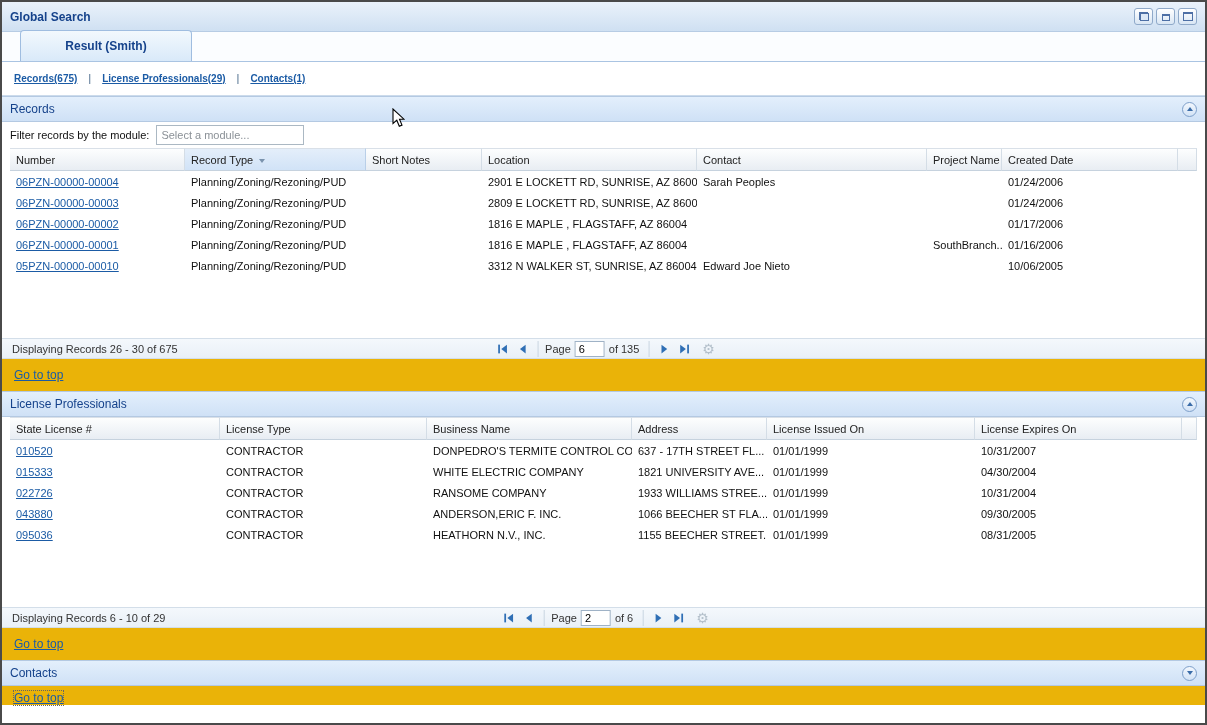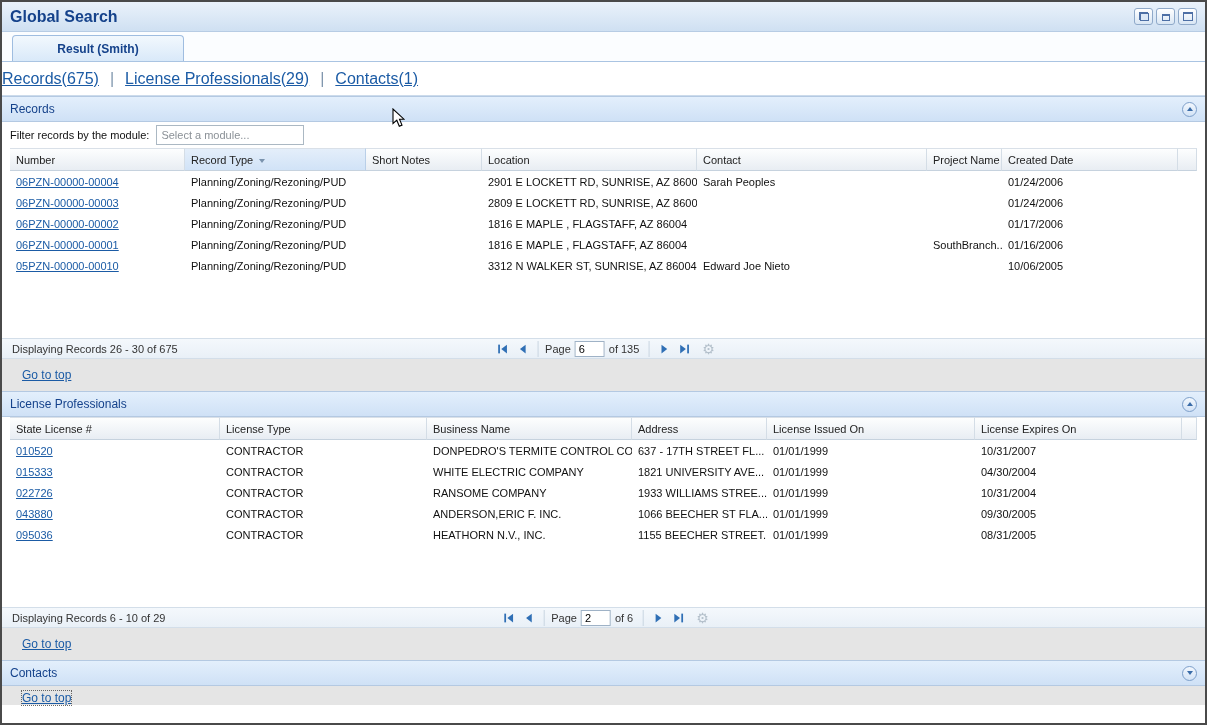--- a/index.html
+++ b/index.html
@@ -6,47 +6,47 @@
   body { background:#fff; font-family:"Liberation Sans", sans-serif; }
   #window{
     width:1207px; height:725px; border:2px solid #4a4a4a; background:#fff;
     position:relative; overflow:hidden;
   }
   
   .titlebar{
     height:30px; background:linear-gradient(#eaf2fb,#cfe0f2);
     border-bottom:1px solid #b7cce4; display:flex; align-items:center; padding:0 8px;
   }
-  .win-title{ font-size:16px; font-weight:bold; color:#15428b; }
+  .win-title{ font-size:12px; font-weight:bold; color:#15428b; }
   .win-controls{ margin-left:auto; display:flex; gap:3px; }
   .win-btn{
     width:19px; height:17px; border:1px solid #8fa9c9; border-radius:3px;
     background:linear-gradient(#ffffff,#d9e6f4);
     display:flex; align-items:center; justify-content:center; cursor:pointer;
   }
   .ico-cascade{ position:relative; width:10px; height:9px; display:inline-block; }
   .ico-cascade::before{ content:""; position:absolute; left:0; top:0; width:7px; height:6px; border:1px solid #4d6fa5; background:#fff; }
   .ico-cascade::after{ content:""; position:absolute; right:0; bottom:0; width:7px; height:6px; border:1px solid #4d6fa5; background:#dce8f6; }
   .ico-restore{ width:8px; height:7px; border:1px solid #4d6fa5; border-top:2px solid #4d6fa5; display:inline-block; margin-top:2px; }
   .ico-max{ width:10px; height:9px; border:1px solid #4d6fa5; border-top:2px solid #4d6fa5; display:inline-block; }
   
   .tabstrip{
     height:30px; background:#fbfdff; border-bottom:1px solid #aac4e2;
     display:flex; align-items:flex-end; padding-left:10px;
   }
   .tab{
-    height:26px; min-width:172px; border:1px solid #9fbde0; border-bottom:none;
+    height:31px; min-width:172px; border:1px solid #9fbde0; border-bottom:none;
     border-radius:4px 4px 0 0; background:linear-gradient(#f2f8fd,#d9e9f9);
     display:flex; align-items:center; justify-content:center;
-    font-size:12px; font-weight:bold; color:#15428b; cursor:pointer; padding:8px 14px;
+    font-size:12px; font-weight:bold; color:#15428b; cursor:pointer; padding:8px 14px;margin-left:8px;
   }
   
   .linksrow{
     height:34px; border-bottom:1px solid #ccdbeb; background:#fff;
-    display:flex; align-items:center; padding-left:0; font-size:16px;
+    display:flex; align-items:center; padding-left:12px; font-size:10px;font-weight:bold;
   }
   a.sumlink{ color:#1b5ba5; text-decoration:underline; cursor:pointer; }
   .lsep{ color:#7f96ad; margin:0 11px; }
   
   .section-bar{
     height:26px; background:linear-gradient(#e3effc,#cfe1f6);
     border-top:1px solid #b4c9e2; border-bottom:1px solid #b4c9e2;
     display:flex; align-items:center; padding:0 8px;
   }
   .section-title{ font-size:12px; font-weight:normal; color:#15428b; }
@@ -85,21 +85,21 @@
     display:flex; align-items:center; padding:0 10px; font-size:11px; color:#333; position:relative;
   }
   .pager-center{ position:absolute; left:50%; transform:translateX(-50%); display:flex; align-items:center; }
   .pbtn{ width:20px; height:20px; display:flex; align-items:center; justify-content:center; cursor:pointer; }
   .psep{ width:1px; height:16px; background:#c9d5e1; margin:0 5px; }
   .page-label{ margin:0 4px 0 2px; color:#333; }
   .page-input{ width:30px; height:16px; border:1px solid #9fb2c6; font-size:11px; padding:0 3px; font-family:"Liberation Sans",sans-serif; }
   .of-label{ margin:0 4px; color:#333; }
   .gear{ font-size:14px; color:#b4c0cb; margin-left:8px; cursor:pointer; line-height:1; }
   
-  .gototop{ height:32px; display:flex; align-items:center; padding-left:20px; font-size:12px; background:#e5e5e5; }
+  .gototop{ height:32px; display:flex; align-items:center; padding-left:12px; font-size:12px; background:#eab308; }
   .gototop a{ color:#1b5ba5; text-decoration:underline; cursor:pointer; }
   .gototop.bottom{ height:auto; align-items:flex-start; padding-top:5px; }
   .gototop a.focused{ outline:1px dotted #666; }
   
   .cursor{ position:absolute; left:390px; top:106px; z-index:20; pointer-events:none; }
 </style>
 </head>
 <body>
 
 <div id="window">

